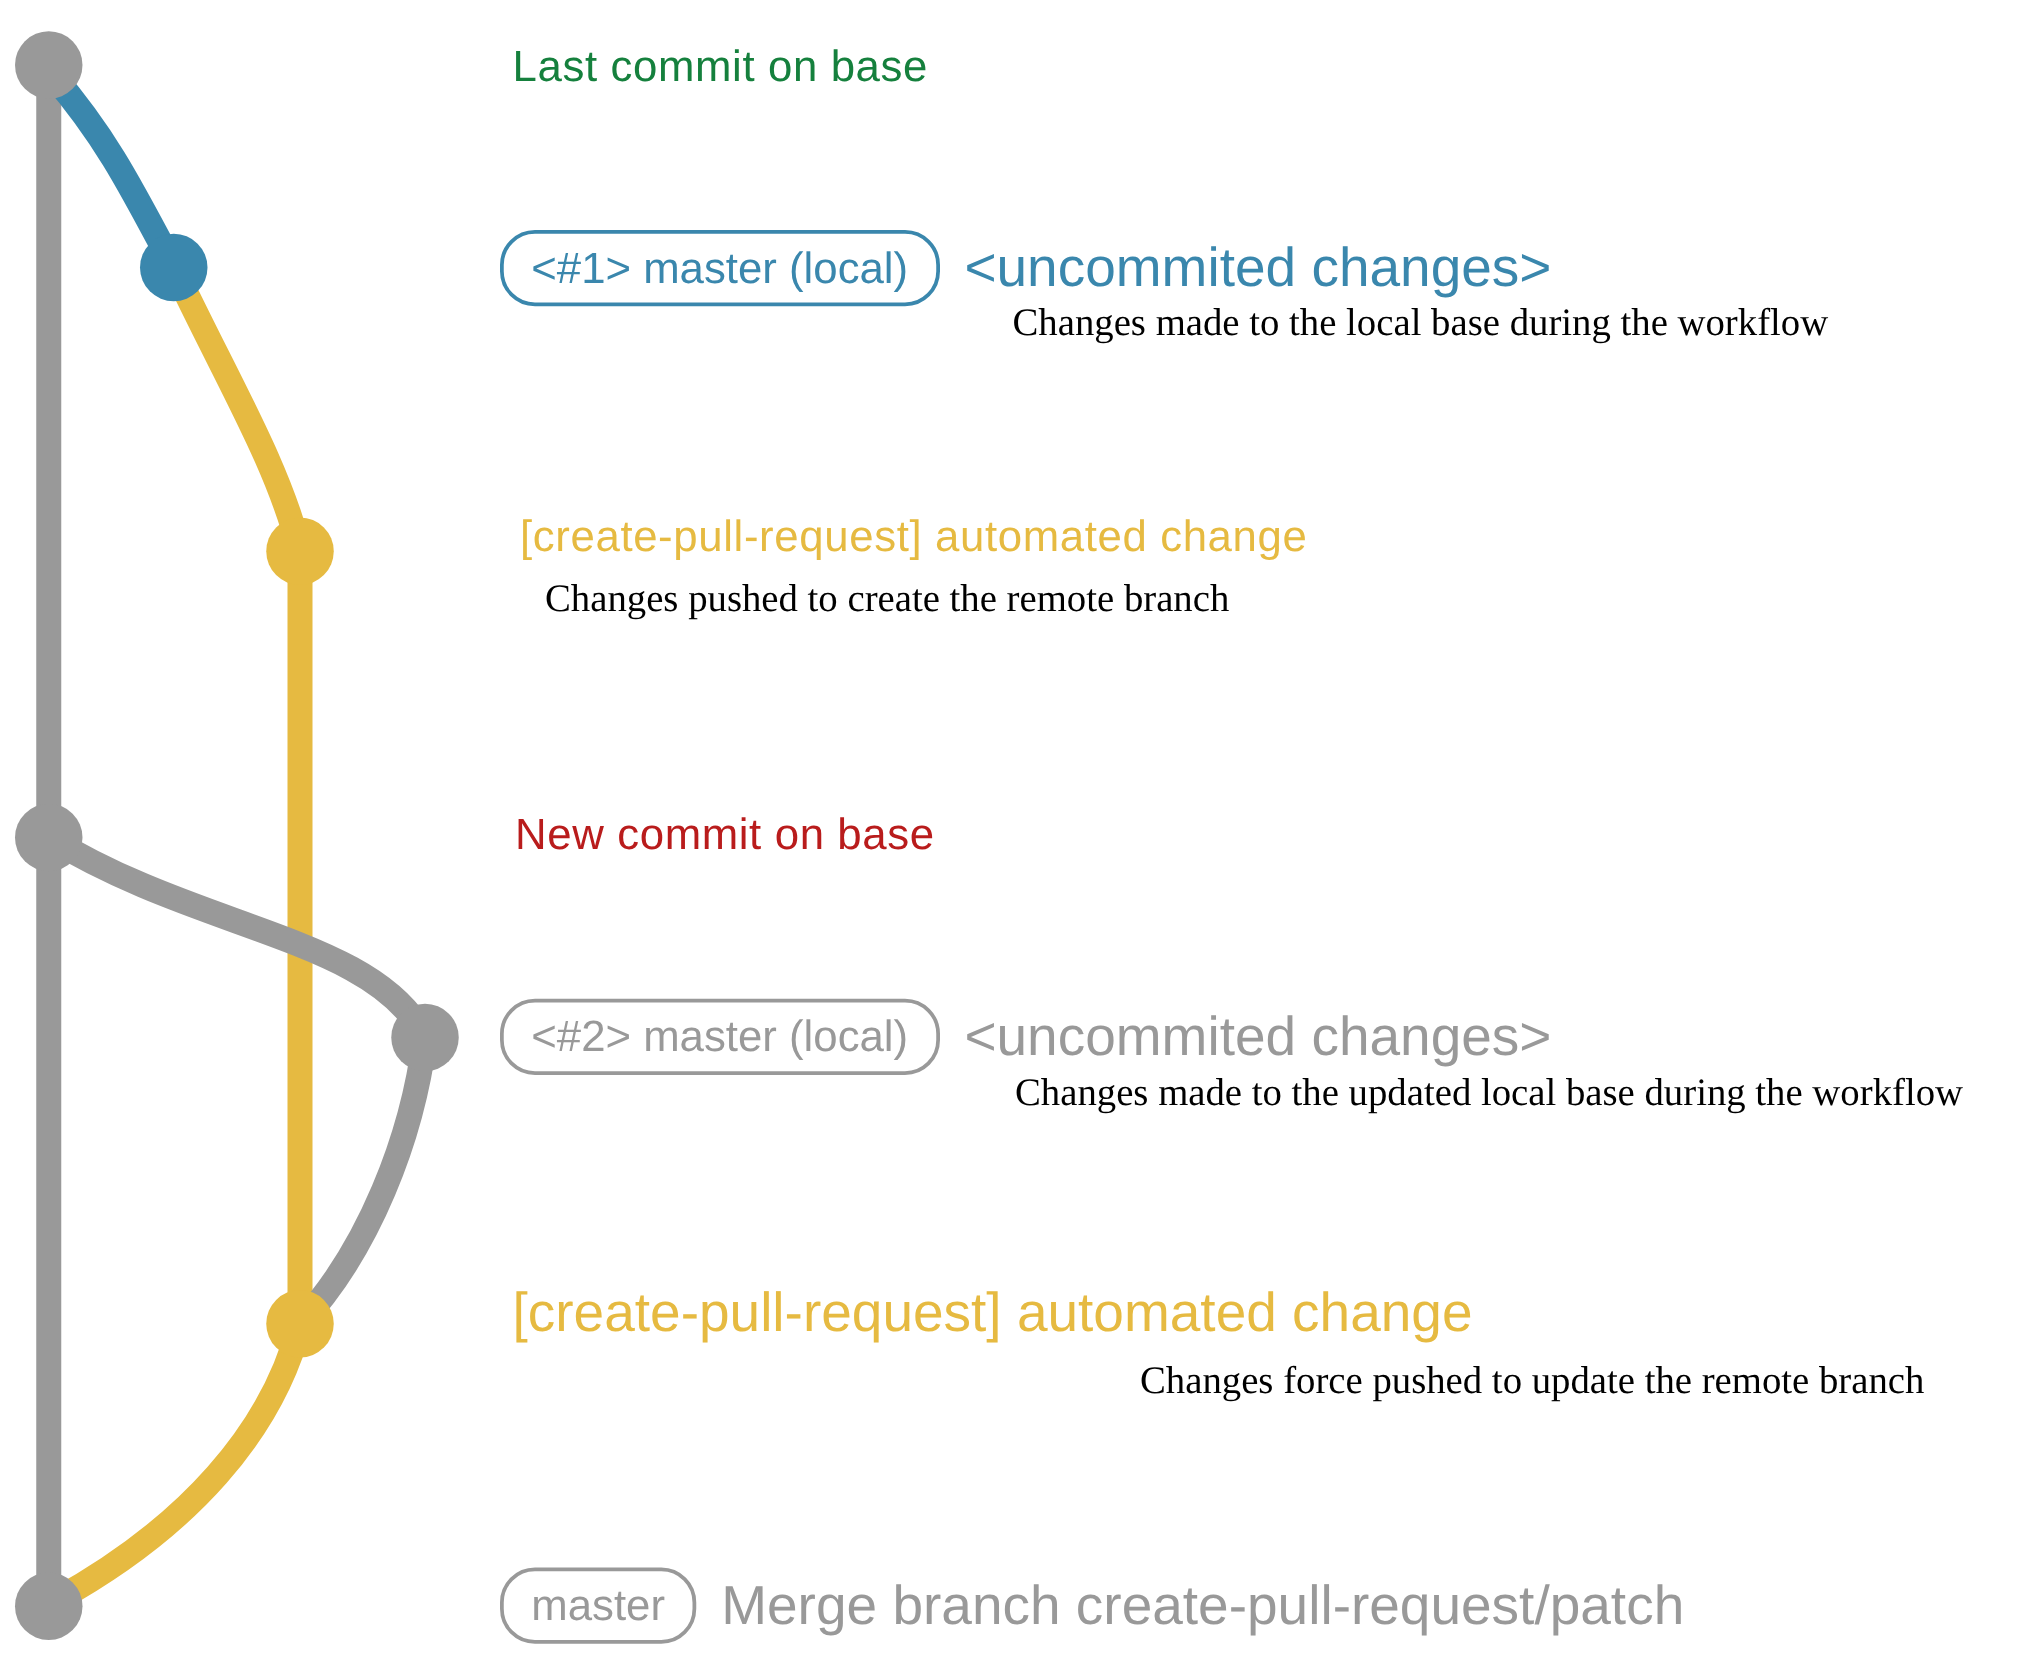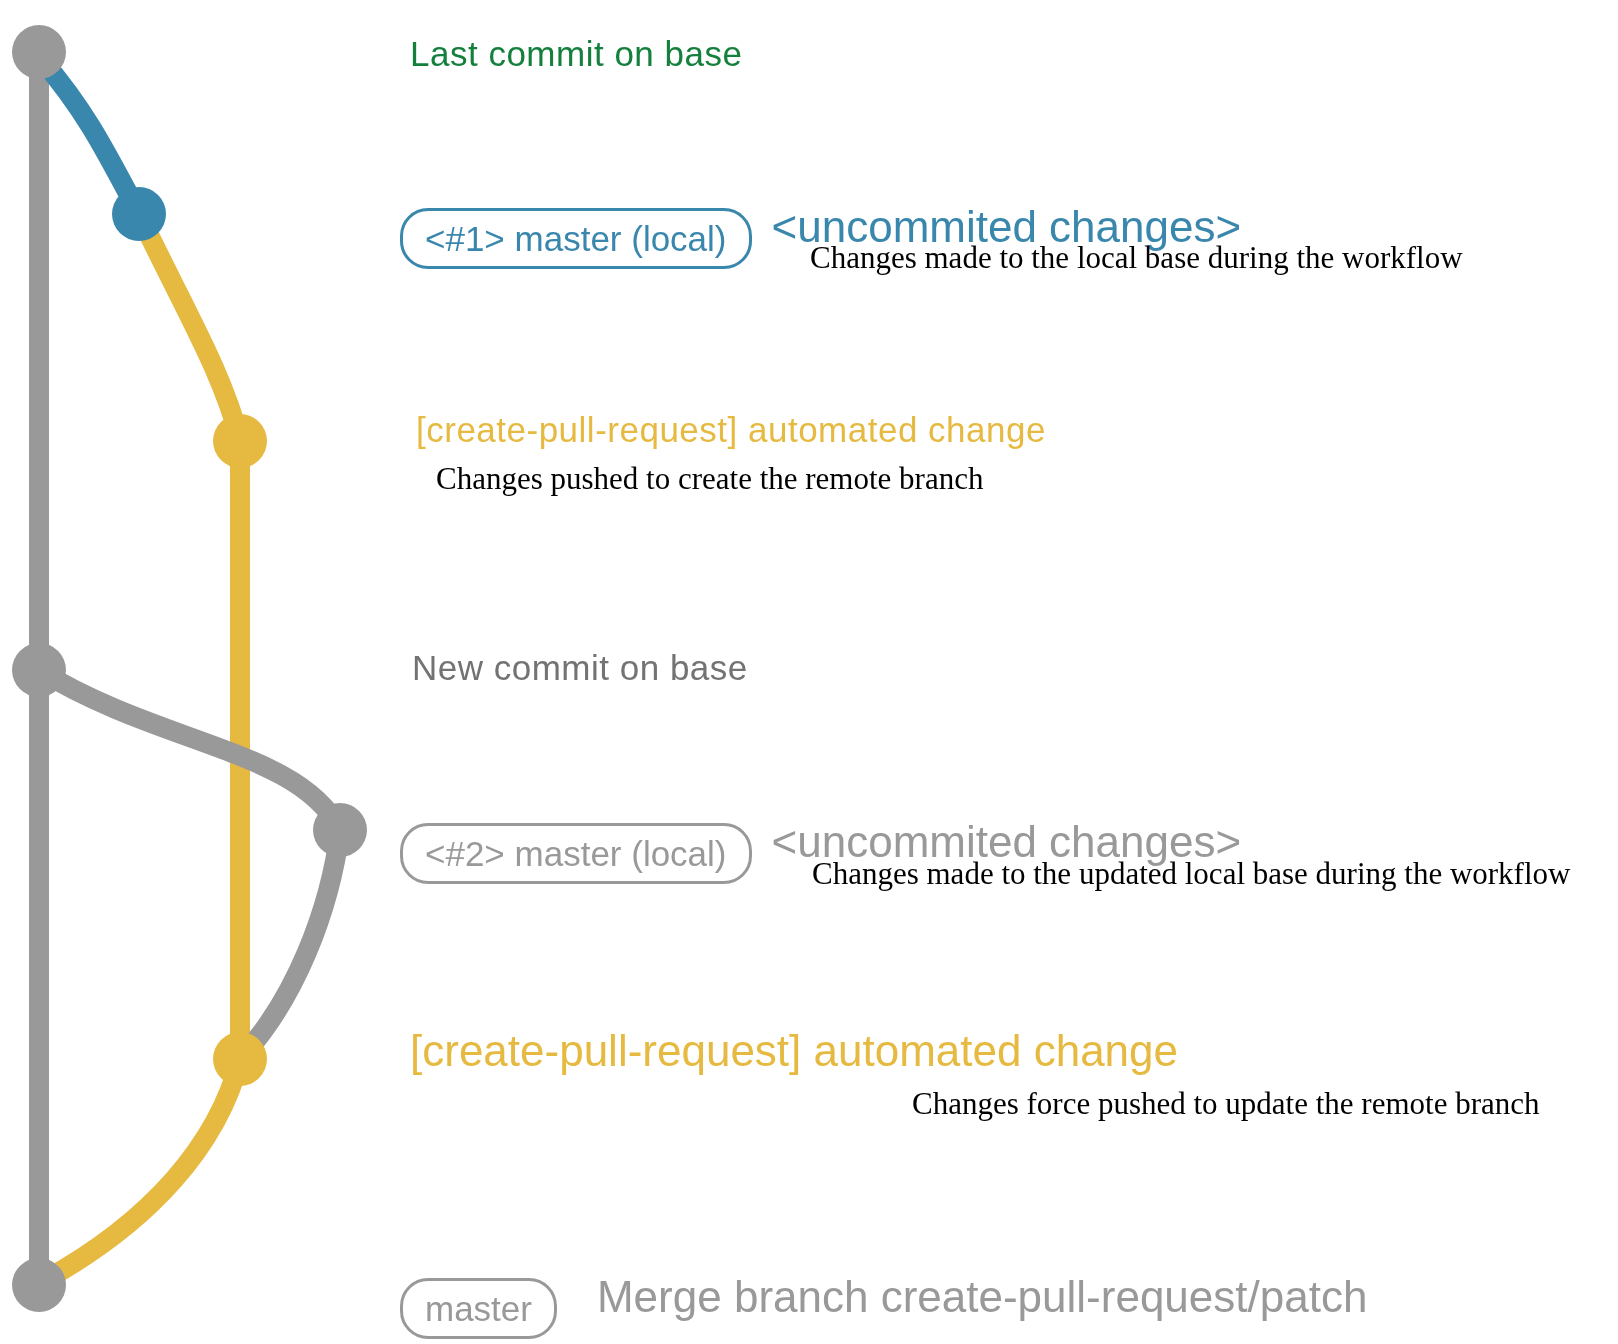--- a/index.html
+++ b/index.html
@@ -3,21 +3,21 @@
 <meta charset="utf-8">
 <style>
   html,body{margin:0;padding:0;background:#ffffff;}
   body{position:relative;width:1618px;height:1344px;overflow:hidden;
        font-family:"Liberation Sans",sans-serif;}
   svg.graph{position:absolute;left:0;top:0;}
   .note{position:absolute;font-size:35px;letter-spacing:0.5px;white-space:nowrap;}
   .row{position:absolute;display:flex;align-items:center;gap:20px;white-space:nowrap;}
   .badge{display:inline-flex;align-items:center;border:3px solid;
          border-radius:28px;padding:8px 22px;font-size:35px;line-height:1.12;
-         white-space:nowrap;margin-top:24px;}
+         white-space:nowrap;}
   .label{font-size:44px;white-space:nowrap;}
   .caption{position:absolute;font-family:"Liberation Serif",serif;
            font-size:31px;color:#000;white-space:nowrap;text-align:right;}
 </style>
 </head>
 <body>
 
 <div>
 
   <svg class="graph" width="1618" height="1344" viewBox="0 0 1618 1344">
@@ -49,31 +49,31 @@
 
   <div class="row" style="left:400px;top:184px;">
     <span class="badge" style="color: rgb(58, 135, 173);">&lt;#1&gt; master (local)</span>
     <span class="label" style="color: rgb(58, 135, 173);">&lt;uncommited changes&gt;</span>
   </div>
   <div class="caption" style="left:810px;top:240px;">Changes made to the local base during the workflow</div>
 
   <div class="note" style="left: 416px; top: 410px; color: rgb(230, 186, 65);">[create-pull-request] automated change</div>
   <div class="caption" style="left:436px;top:461px;">Changes pushed to create the remote branch</div>
 
-  <div class="note" style="left: 412px; top: 648px; color: #737373;">New commit on base</div>
+  <div class="note" style="left: 412px; top: 648px; color: #b91c1c;">New commit on base</div>
 
   <div class="row" style="left:400px;top:799px;">
     <span class="badge" style="color: rgb(153, 153, 153);">&lt;#2&gt; master (local)</span>
     <span class="label" style="color: rgb(153, 153, 153);">&lt;uncommited changes&gt;</span>
   </div>
   <div class="caption" style="left:812px;top:856px;">Changes made to the updated local base during the workflow</div>
 
   <div class="row" style="left:410px;top:1026px;">
     <span class="label" style="color: rgb(230, 186, 65);">[create-pull-request] automated change</span>
   </div>
   <div class="caption" style="left:912px;top:1086px;">Changes force pushed to update the remote branch</div>
 
   <div class="row" style="left:400px;top:1254px;">
     <span class="badge" style="color: rgb(153, 153, 153);">master</span>
-    <span class="label" style="color: rgb(153, 153, 153); margin-left: 20px;">Merge branch create-pull-request/patch</span>
+    <span class="label" style="color: rgb(153, 153, 153);">Merge branch create-pull-request/patch</span>
   </div>
 
 </div>
 
 </body></html>

